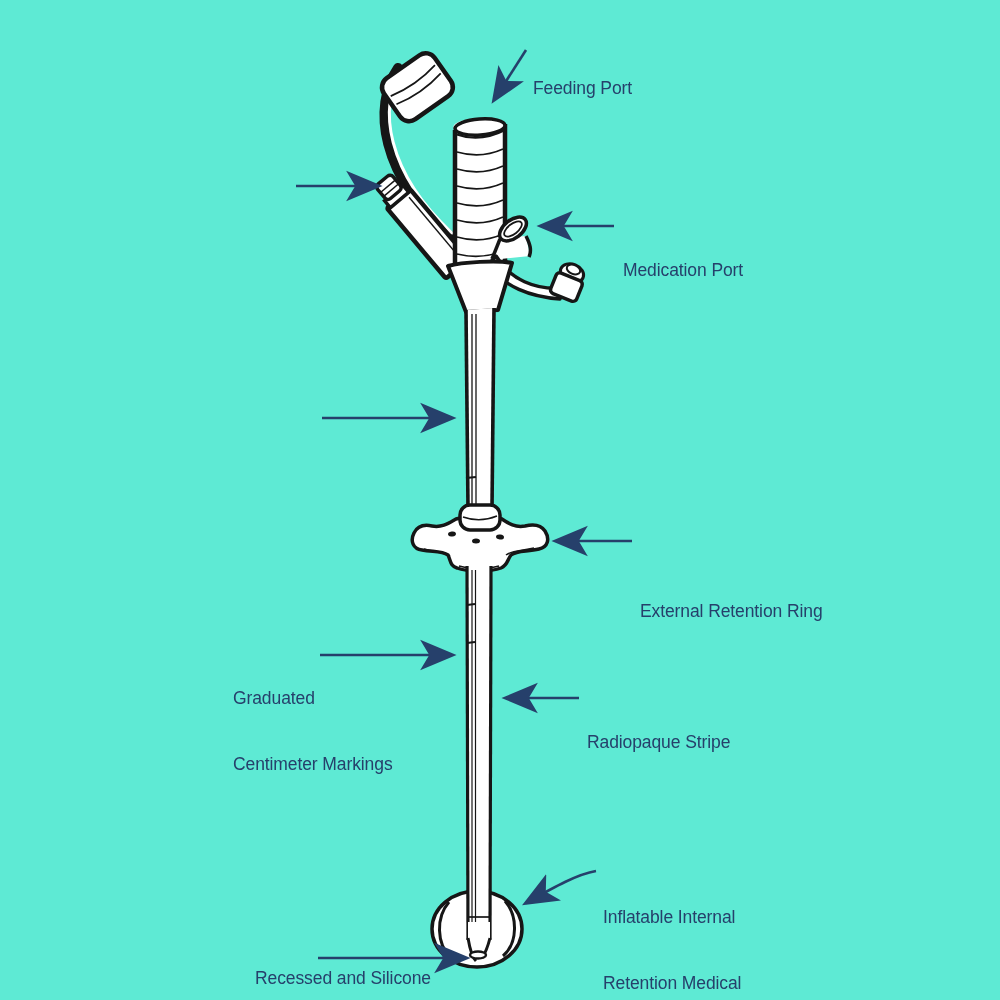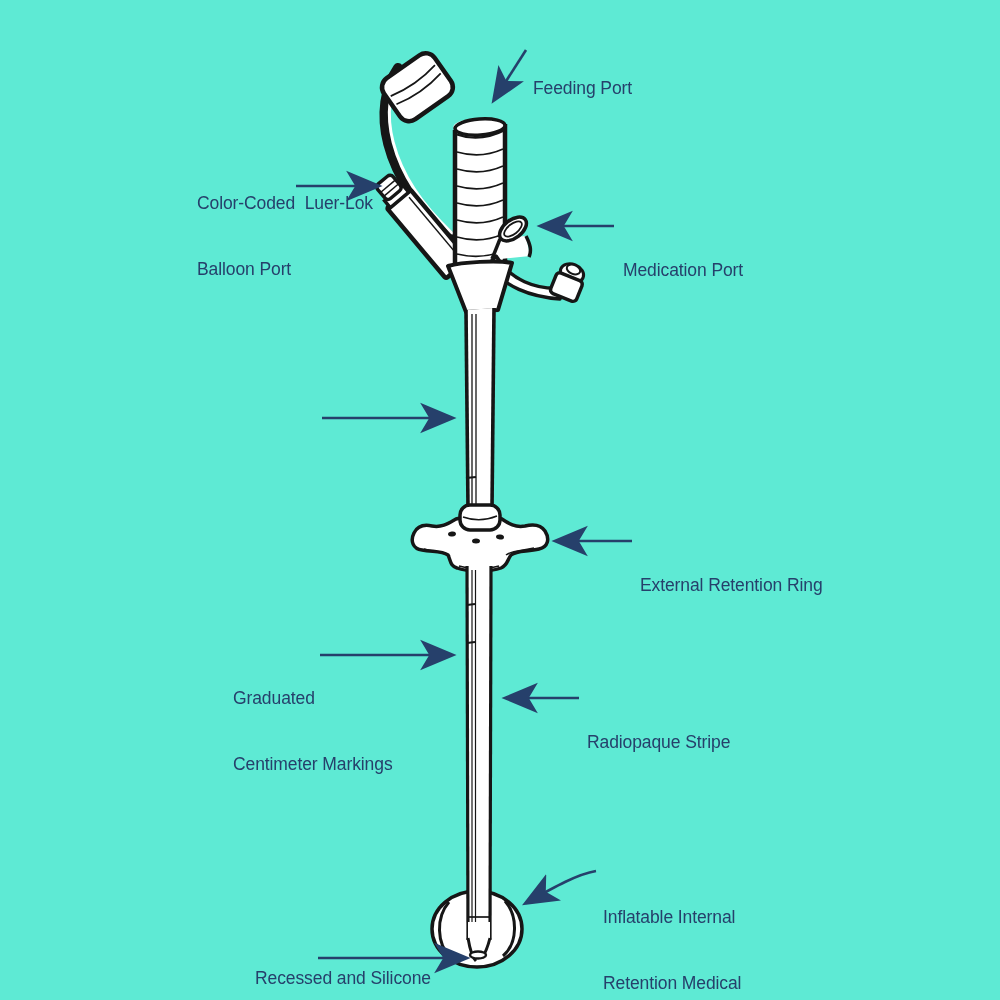--- a/index.html
+++ b/index.html
@@ -135,31 +135,27 @@
       <path d="M579,698 L506,698" marker-end="url(#ah)"></path>
       <path d="M596,871 C578,874 556,886 526,903" marker-end="url(#ah)"></path>
       <path d="M318,958 L466,958" marker-end="url(#ah)"></path>
     </g>
   </svg>
 
   <div class="label" style="left:533px;top:33px;">
     <span>Feeding Port</span>
   </div>
 
-  <div class="label" style="left:197px;top:148px;">
-    <span>Color-Coded  Luer-Lok</span>
-    <span>Balloon Port</span>
-  </div>
 
   <div class="label" style="left:623px;top:215px;">
     <span>Medication Port</span>
   </div>
 
 
-  <div class="label" style="left:640px;top:530px;">
+  <div class="label" style="left:640px;top:556px;">
     <span>External Retention Ring</span>
   </div>
 
   <div class="label" style="left:233px;top:643px;">
     <span>Graduated</span>
     <span>Centimeter Markings</span>
   </div>
 
   <div class="label" style="left:587px;top:687px;">
     <span>Radiopaque Stripe</span>

